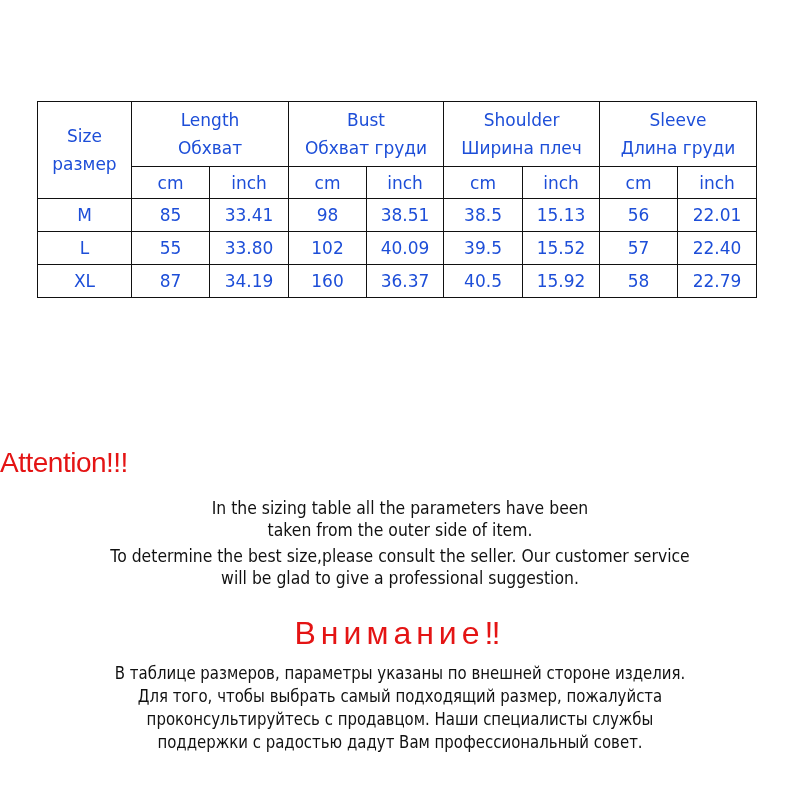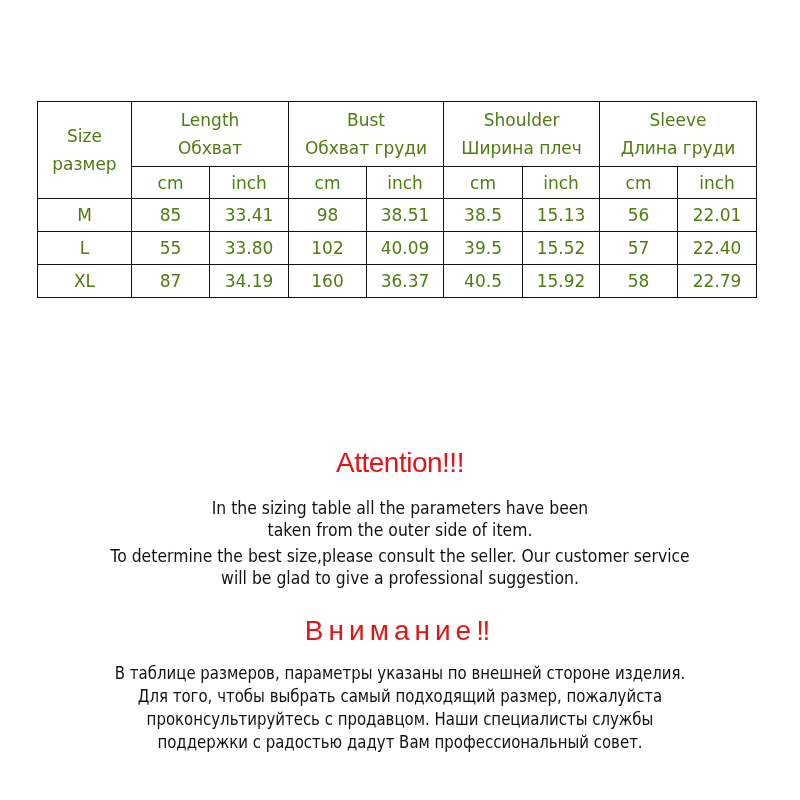--- a/index.html
+++ b/index.html
@@ -18,40 +18,40 @@
     .size-table {
       position: absolute;
       left: 37px;
       top: 101px;
       width: 719px;
       border-collapse: collapse;
       table-layout: fixed;
       font-family: "DejaVu Sans", sans-serif;
       font-size: 17px;
       font-weight: normal;
-      color: #4d7c0f;
+      color: #1d4ed8;
     }
     .size-table td, .size-table th {
       border: 1.3px solid #111;
       text-align: center;
       vertical-align: middle;
       padding: 0;
       font-weight: normal;
       line-height: 28px;
     }
     .size-table .h-group { height: 65px; }
     .size-table .h-unit { height: 32px; }
     .size-table .data-row td { height: 32px; }
     .size-table .stack { display: block; line-height: 28px; }
 
     .attention-en {
       position: absolute;
       left: 0; right: 0;
       top: 447px;
-      text-align: center;
+      text-align: left;
       color: #e41414;
       font-family: "Liberation Sans", sans-serif;
       font-size: 28px;
       letter-spacing: -0.5px;
     }
     .notice-en {
       position: absolute;
       left: 0; right: 0;
       text-align: center;
       font-family: "DejaVu Sans", sans-serif;
@@ -62,21 +62,21 @@
     }
     .notice-en.p1 { top: 497px; }
     .notice-en.p2 { top: 545px; }
     .attention-ru {
       position: absolute;
       left: 0; right: 0;
       top: 615px;
       text-align: center;
       color: #e41414;
       font-family: "Liberation Sans", sans-serif;
-      font-size: 28px;
+      font-size: 32px;
       letter-spacing: 5px;
     }
     .notice-ru {
       position: absolute;
       left: 0; right: 0;
       top: 662px;
       text-align: center;
       font-family: "DejaVu Sans", sans-serif;
       font-size: 17px;
       line-height: 23px;

